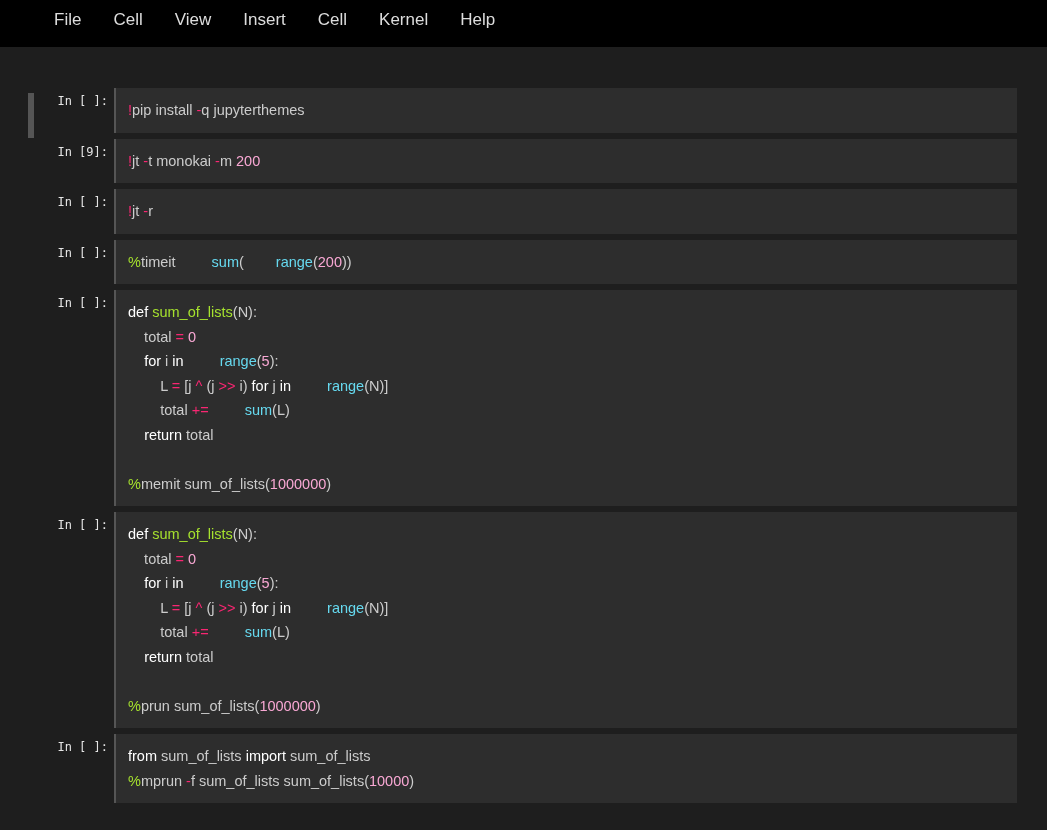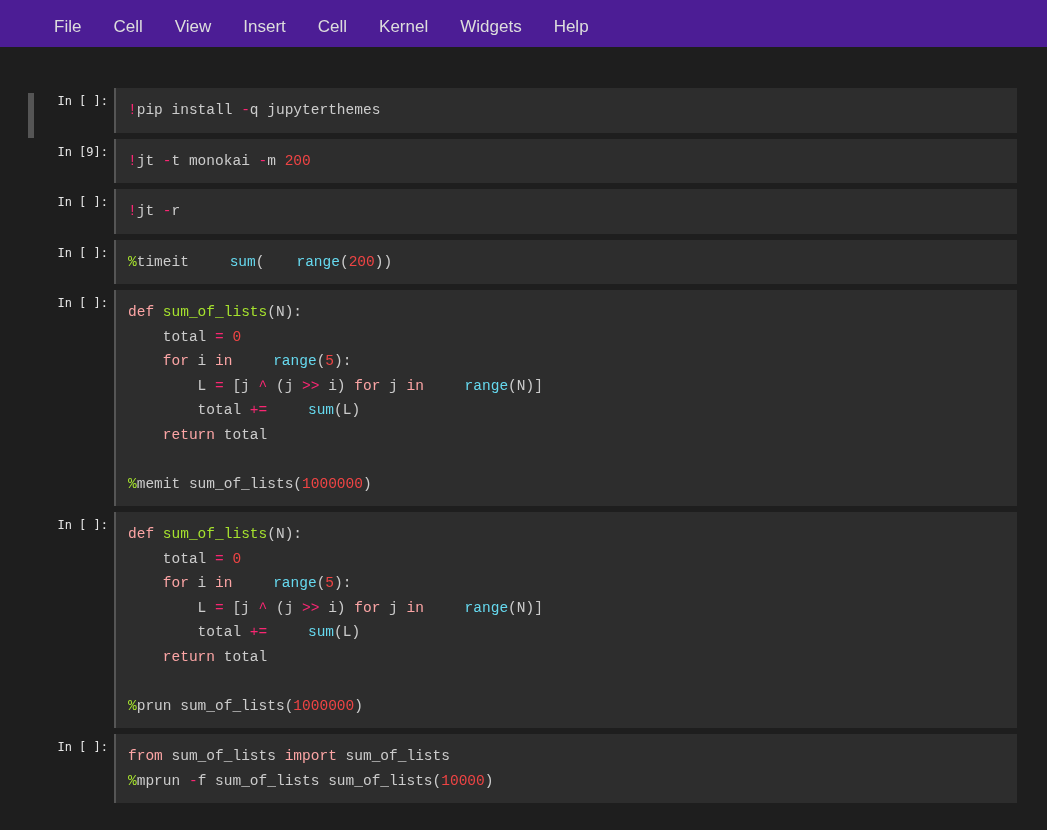--- a/index.html
+++ b/index.html
@@ -6,24 +6,24 @@
   body {
     background: #1e1e1e;
     color: #cccccc;
     font-family: -apple-system, BlinkMacSystemFont, "Segoe UI", Helvetica, Arial, sans-serif;
     width: 1047px;
     height: 830px;
     overflow: hidden;
   }
   .menubar {
     display: flex;
-    align-items: flex-end;
+    align-items: flex-start;
     height: 48px;
     padding: 0 0 0 38px;
-    background: #4c1d95;
+    background: #000000;
     border-bottom: 1px solid #1e1e1e;
   }
   .menu-items {
     display: flex;
     gap: 0;
   }
   .menu-item {
     padding: 10px 16px;
     font-size: 17px;
     color: #dddddd;
@@ -81,46 +81,45 @@
     padding: 6px 6px 0 0;
     font-family: "DejaVu Sans Mono", Menlo, Consolas, monospace;
     font-size: 12px;
     color: #e5e5e5;
   }
   .input-area {
     flex: 1;
     background: #2d2d2d;
     border-left: 2px solid #555555;
     padding: 10px 12px;
-    font-family: Liberation Mono, monospace;
+    font-family: Liberation Sans, sans-serif;
     font-size: 14.5px;
     line-height: 24.5px;
     color: #cccccc;
     white-space: pre;
     overflow-x: auto;
   }
   .tok-op   { color: #f92672; }
-  .tok-kw   { color: #fca5a5; }
-  .tok-num  { color: #ef4444; }
+  .tok-kw   { color: #ffffff; }
+  .tok-num  { color: #f9a8d4; }
   .tok-fn   { color: #a6e22e; }
   .tok-bi   { color: #66d9ef; margin-left: 32px; }
   .tok-mag  { color: #a6e22e; }
 </style>
 </head>
 <body>
 
 <div class="menubar">
   <div class="menu-items">
       <div class="menu-item">File</div>
       <div class="menu-item">Cell</div>
       <div class="menu-item">View</div>
       <div class="menu-item">Insert</div>
       <div class="menu-item">Cell</div>
       <div class="menu-item">Kernel</div>
-      <div class="menu-item">Widgets</div>
       <div class="menu-item">Help</div>
     </div>
 </div>
 
 <div class="notebook">
     <div class="cell selected">
       <div class="prompt">In [ ]:</div>
       <div class="input-area"><span class="tok-op">!</span>pip install <span class="tok-op">-</span>q jupyterthemes</div>
     </div>
     <div class="cell">

